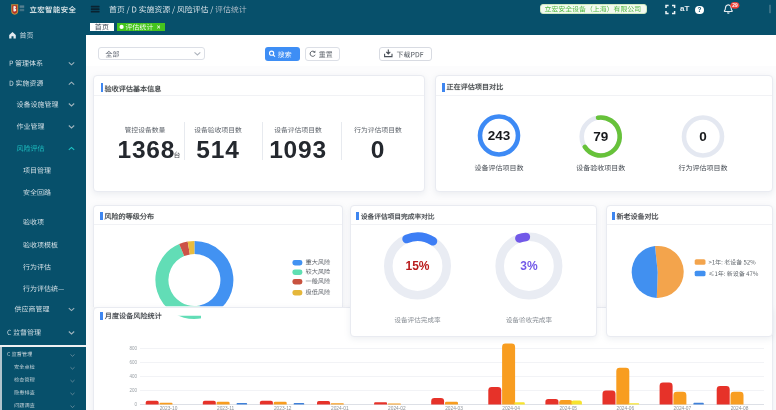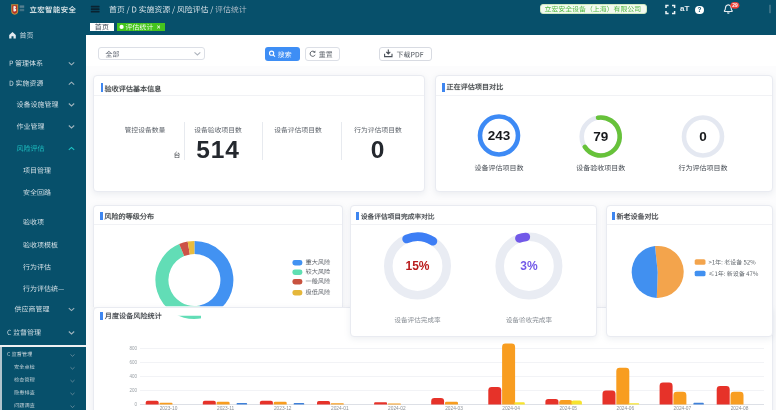--- a/index.html
+++ b/index.html
@@ -94,21 +94,23 @@
       <path d="M571.4 404.5 v-2.00 a2.0 2.0 0 0 1 2.0 -2.0 h6.5 a2.0 2.0 0 0 1 2.0 2.0 v2.00 z" fill="#f7e32e"></path>
       <path d="M602.5 404.5 v-10.60 a3.4 3.4 0 0 1 3.4 -3.4 h6.2 a3.4 3.4 0 0 1 3.4 3.4 v10.60 z" fill="#e63229"></path>
       <path d="M616.3 404.5 v-33.30 a3.4 3.4 0 0 1 3.4 -3.4 h6.2 a3.4 3.4 0 0 1 3.4 3.4 v33.30 z" fill="#f89d20"></path>
       <path d="M628.5 404.5 v-0.65 a0.7 0.7 0 0 1 0.7 -0.7 h9.2 a0.7 0.7 0 0 1 0.7 0.7 v0.65 z" fill="#f7e32e"></path>
       <path d="M659.6 404.5 v-18.60 a3.4 3.4 0 0 1 3.4 -3.4 h6.2 a3.4 3.4 0 0 1 3.4 3.4 v18.60 z" fill="#e63229"></path>
       <path d="M673.4 404.5 v-9.30 a3.4 3.4 0 0 1 3.4 -3.4 h6.2 a3.4 3.4 0 0 1 3.4 3.4 v9.30 z" fill="#f89d20"></path>
       <path d="M693.4 404.5 v-0.85 a0.8 0.8 0 0 1 0.8 -0.8 h8.8 a0.8 0.8 0 0 1 0.8 0.8 v0.85 z" fill="#3f80d8"></path>
       <path d="M716.7 404.5 v-15.10 a3.4 3.4 0 0 1 3.4 -3.4 h6.2 a3.4 3.4 0 0 1 3.4 3.4 v15.10 z" fill="#e63229"></path>
       <path d="M730.5 404.5 v-9.30 a3.4 3.4 0 0 1 3.4 -3.4 h6.2 a3.4 3.4 0 0 1 3.4 3.4 v9.30 z" fill="#f89d20"></path>
     </svg>
+<div class="abs" style="z-index:40;left:117.5px;top:138.3px;font:700 24.5px 'Liberation Sans';color:#24282e;letter-spacing:0.8px;line-height:24.5px">1368</div>
 <div class="abs" style="z-index:40;left:218px;top:138.3px;font:700 24.5px 'Liberation Sans';color:#24282e;letter-spacing:0.8px;line-height:24.5px;transform:translateX(-50%)">514</div>
+<div class="abs" style="z-index:40;left:298px;top:138.3px;font:700 24.5px 'Liberation Sans';color:#24282e;letter-spacing:0.8px;line-height:24.5px;transform:translateX(-50%)">1093</div>
 <div class="abs" style="z-index:40;left:378px;top:138.3px;font:700 24.5px 'Liberation Sans';color:#24282e;letter-spacing:0.8px;line-height:24.5px;transform:translateX(-50%)">0</div>
 <div class="abs" style="z-index:40;left:499px;top:129px;font:700 13.5px 'Liberation Sans';color:#17191c;line-height:13.5px;transform:translateX(-50%)">243</div>
 <div class="abs" style="z-index:40;left:600.7px;top:130px;font:700 13.5px 'Liberation Sans';color:#17191c;line-height:13.5px;transform:translateX(-50%)">79</div>
 <div class="abs" style="z-index:40;left:703px;top:130px;font:700 13.5px 'Liberation Sans';color:#17191c;line-height:13.5px;transform:translateX(-50%)">0</div>
 <div class="abs" style="z-index:40;left:417.5px;top:260px;font:700 12px 'Liberation Sans';color:#b91c1c;line-height:12px;transform:translateX(-50%)">15%</div>
 <div class="abs" style="z-index:40;left:528.9px;top:260px;font:700 12px 'Liberation Sans';color:#7259e8;line-height:12px;transform:translateX(-50%)">3%</div>
 <div class="abs" style="z-index:40;left:680px;top:3.5px;font:700 8px 'Liberation Sans';color:#e8eef2">aT</div>
 <div class="abs" style="z-index:40;left:695.4px;top:5.5px;width:8.4px;height:8.4px;border-radius:50%;background:#fff"></div>
 <div class="abs" style="z-index:41;left:699.6px;top:6px;font:700 6.5px 'Liberation Sans';color:#07506b;transform:translateX(-50%)">?</div>
 <div class="abs" style="z-index:40;left:137px;top:348.5px;font:4.5px 'Liberation Sans';color:#9aa0a6;line-height:4.5px;transform:translate(-100%,-50%)">800</div>

